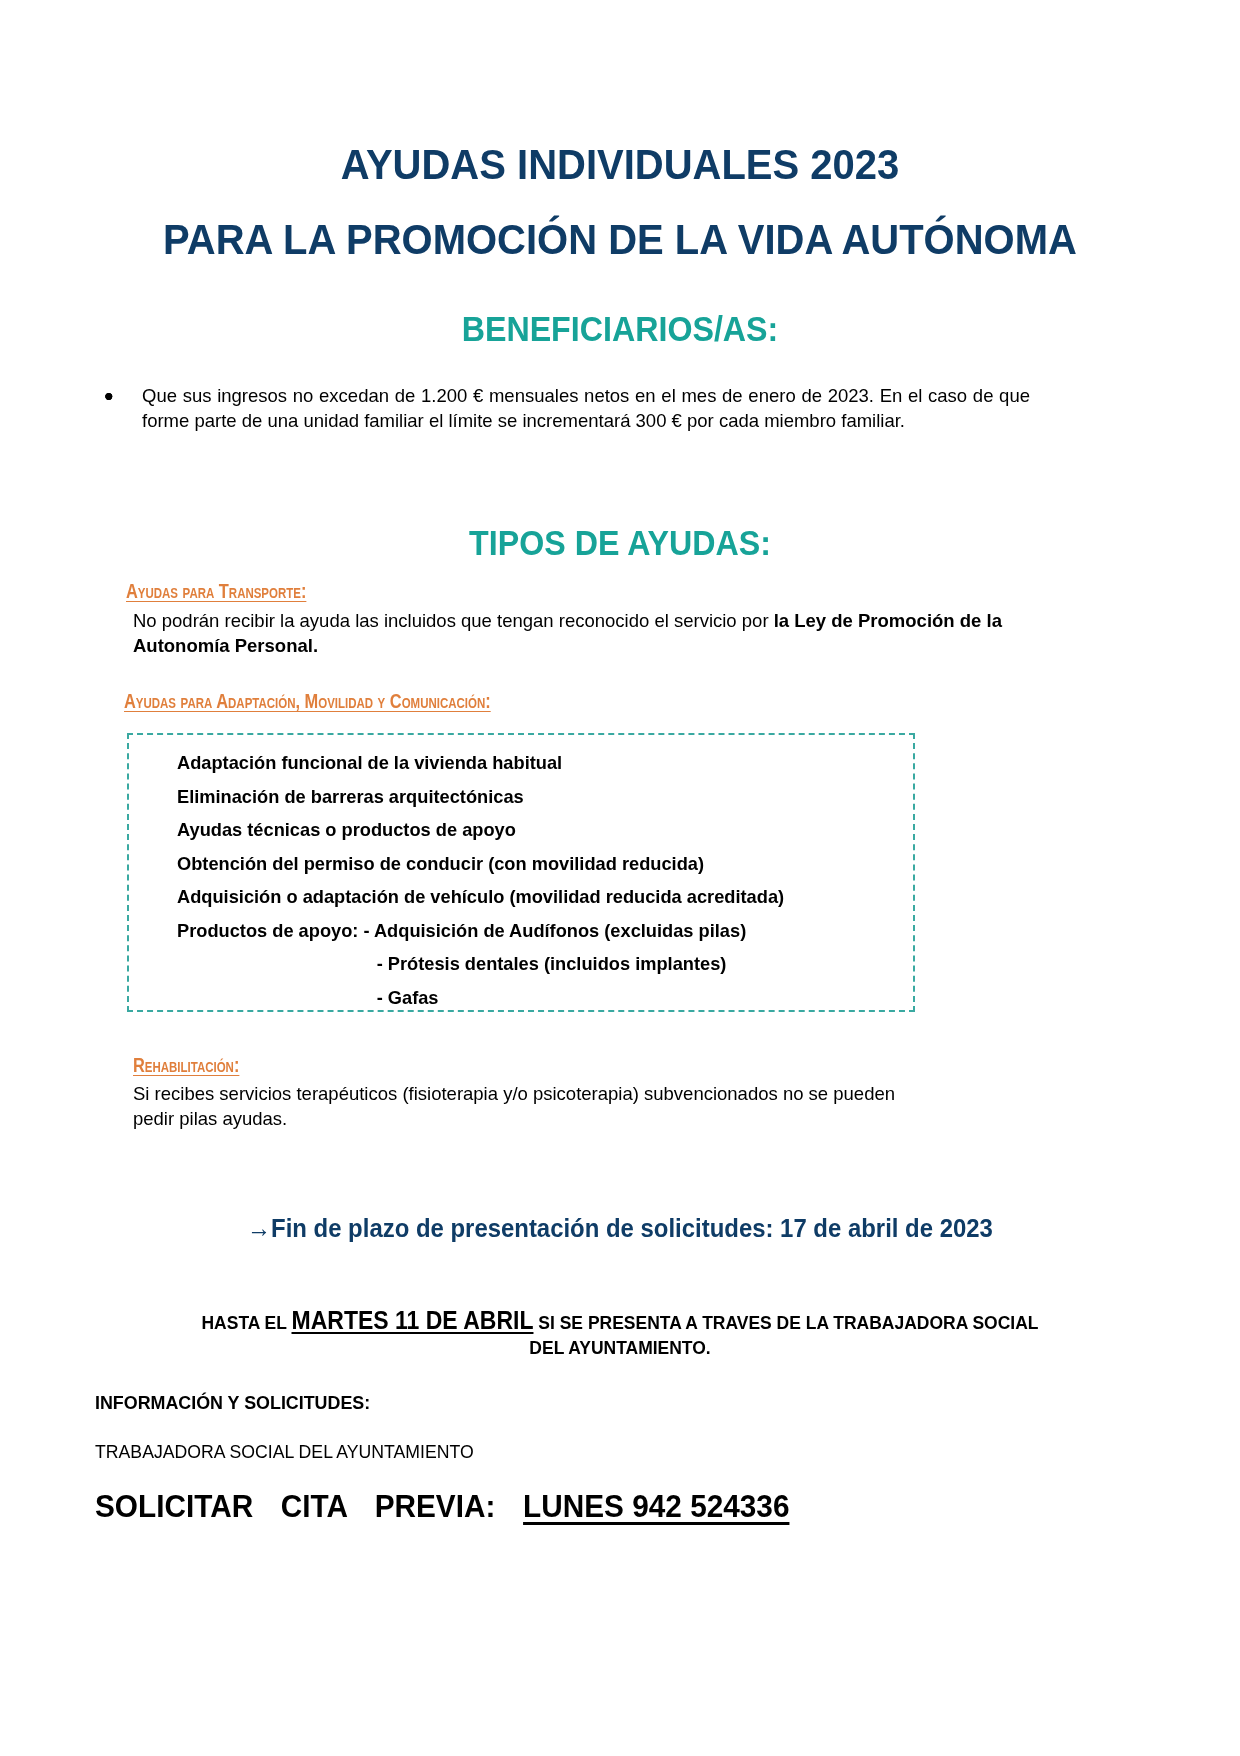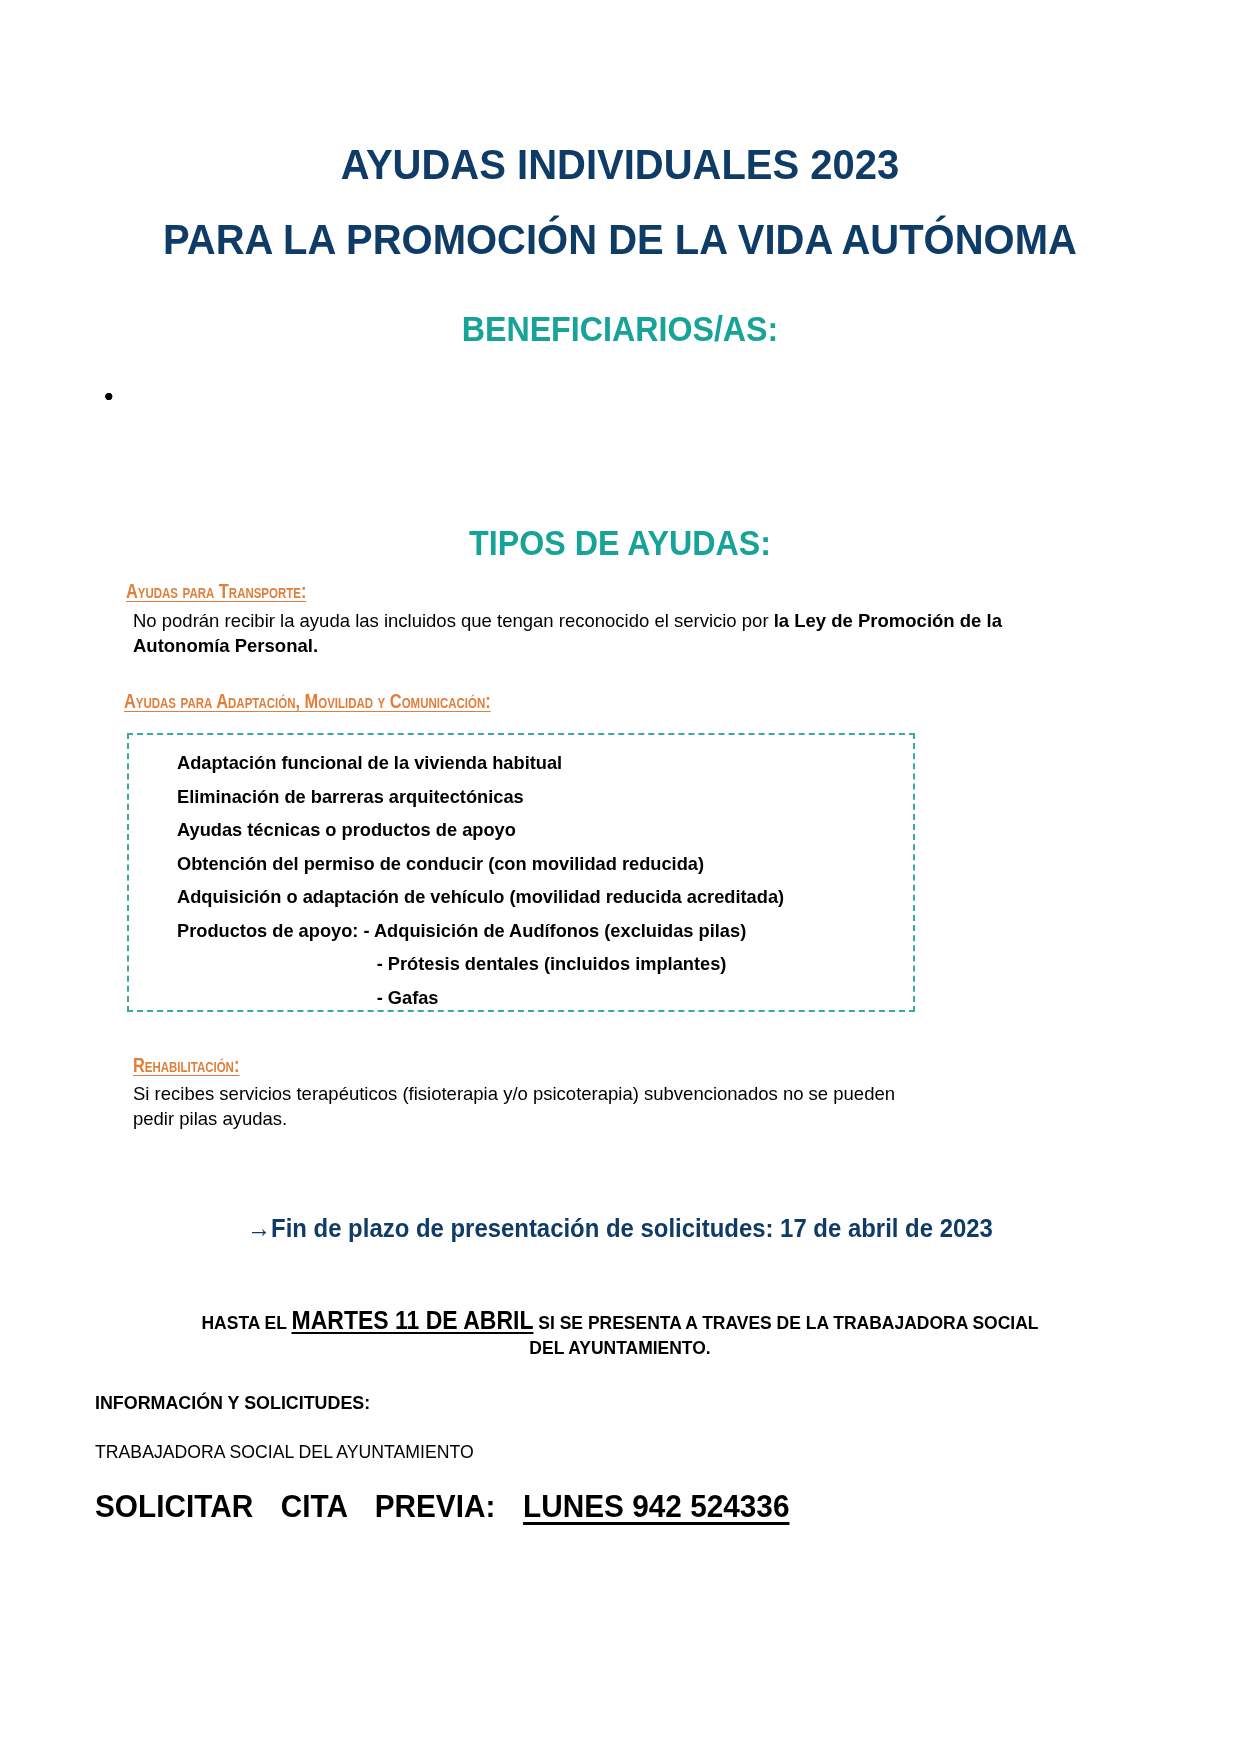--- a/index.html
+++ b/index.html
@@ -38,21 +38,21 @@
 <body>
 
 <div class="abs title t1">AYUDAS INDIVIDUALES 2023</div>
 <div class="abs title t2">PARA LA PROMOCIÓN DE LA VIDA AUTÓNOMA</div>
 
 <div class="abs section-h benef-h">BENEFICIARIOS/AS:</div>
 
 <ul class="bullets">
   <li><span class="dot">●</span></li>
   <li><span class="dot">●</span></li>
-  <li><span class="dot">●</span></li>
+  <li><span class="dot">●</span><span>Que sus ingresos no excedan de 1.200 € mensuales netos en el mes de enero de 2023. En el caso de que forme parte de una unidad familiar el límite se incrementará 300 € por cada miembro familiar.</span></li>
 </ul>
 
 <div class="abs section-h tipos-h">TIPOS DE AYUDAS:</div>
 
 <div class="abs orange-h oh1">Ayudas para Transporte:</div>
 <div class="abs para transport-text"><span>No podrán recibir la ayuda las incluidos que tengan reconocido el servicio por </span><b>la Ley de Promoción de la Autonomía Personal.</b></div>
 
 <div class="abs orange-h oh2">Ayudas para Adaptación, Movilidad y Comunicación:</div>
 
 <div class="abs box"></div>

